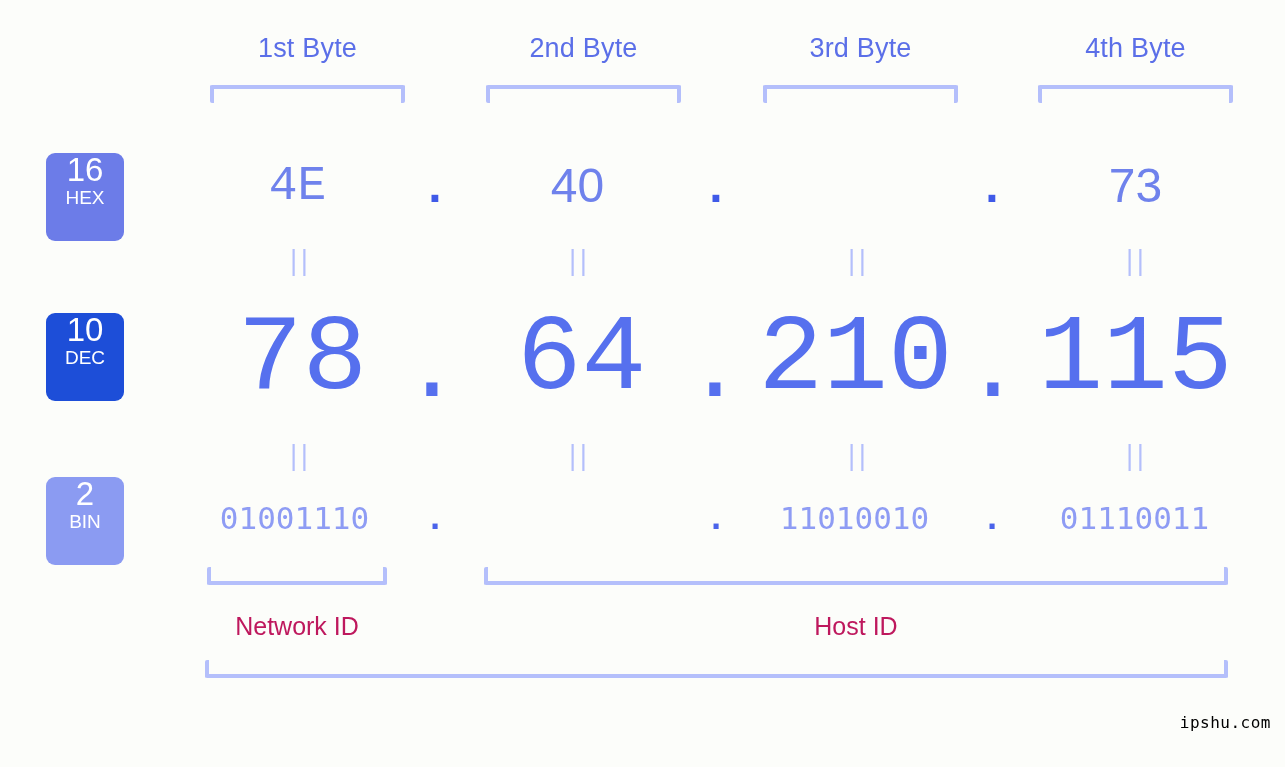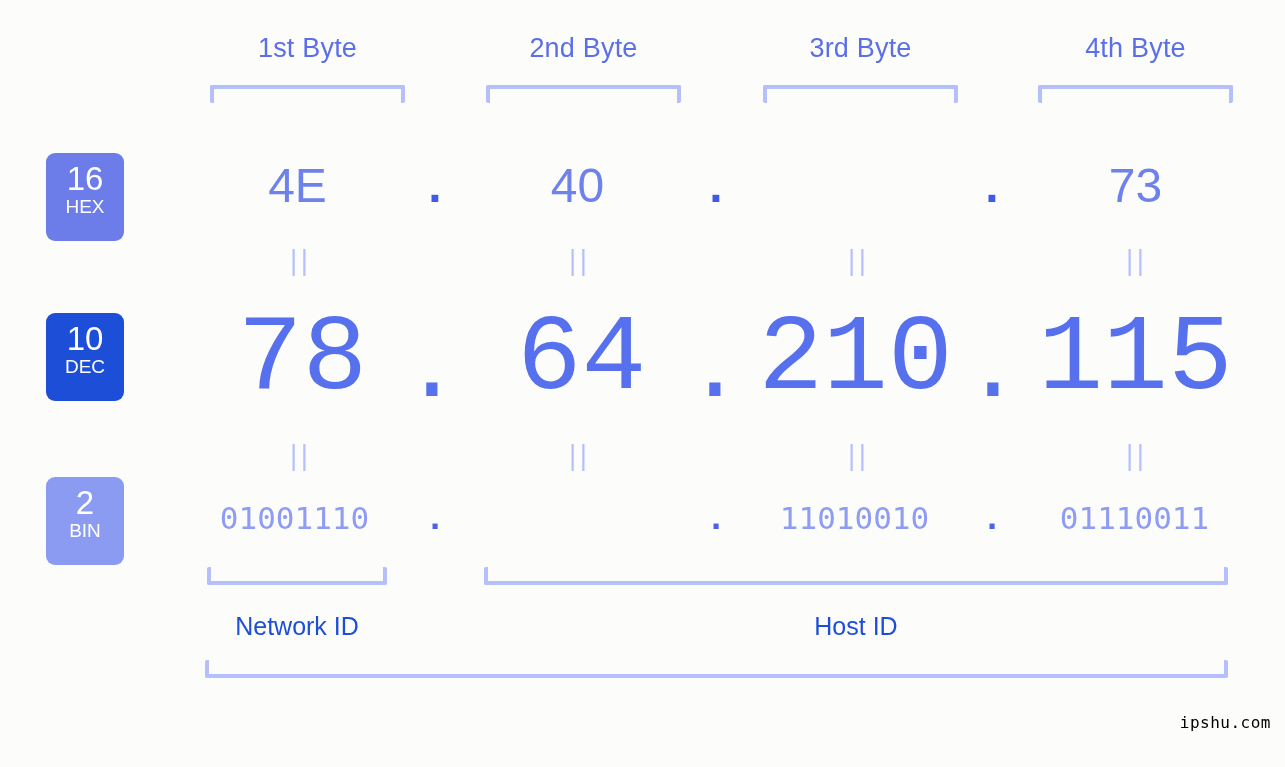--- a/index.html
+++ b/index.html
@@ -52,21 +52,20 @@
 
   
   .badge {
     position: absolute;
     left: 46px;
     width: 78px;
     border-radius: 9px;
     color: #ffffff;
     text-align: center;
     box-sizing: border-box;
-    padding-top: 9px;
   }
   .badge .num {
     display: block;
     font-size: 33px;
     line-height: 34px;
     font-weight: 400;
   }
   .badge .nm {
     display: block;
     font-size: 19px;
@@ -146,21 +145,21 @@
     line-height: 26px;
     color: #b4bffb;
     font-family: "DejaVu Sans", sans-serif;
     letter-spacing: 2px;
   }
 
   
   .sect-label {
     position: absolute;
     font-size: 25px;
-    color: #1d4ed8;
+    color: #be185d;
     text-align: center;
     white-space: nowrap;
   }
   .class-label {
     position: absolute;
     font-size: 30px;
     color: #5670ee;
     text-align: center;
     white-space: nowrap;
   }
@@ -205,21 +204,21 @@
   </div>
   <div class="badge" style="top:313px; height:88px; background:#1d4ed8;">
     <span class="num">10</span>
     <span class="nm">DEC</span>
   </div>
   <div class="badge" style="top:477px; height:88px; background:#8b9bf2;">
     <span class="num">2</span>
     <span class="nm">BIN</span>
   </div>
 
-  <div class="hex-val" style="left:200px; width:195px;">4E</div>
+  <div class="hex-val" style="left:200px; width:195px;font-family:Liberation Mono, monospace;">4E</div>
   <div class="hex-dot" style="left:410px; width:50px;">.</div>
   <div class="hex-val" style="left:480px; width:195px;">40</div>
   <div class="hex-dot" style="left:691px; width:50px;">.</div>
   <div class="hex-dot" style="left:967px; width:50px;">.</div>
   <div class="hex-val" style="left:1038px; width:195px;">73</div>
 
   <div class="eq" style="left:280px; top:247px;">||</div>
   <div class="eq" style="left:559px; top:247px;">||</div>
   <div class="eq" style="left:838px; top:247px;">||</div>
   <div class="eq" style="left:1116px; top:247px;">||</div>

